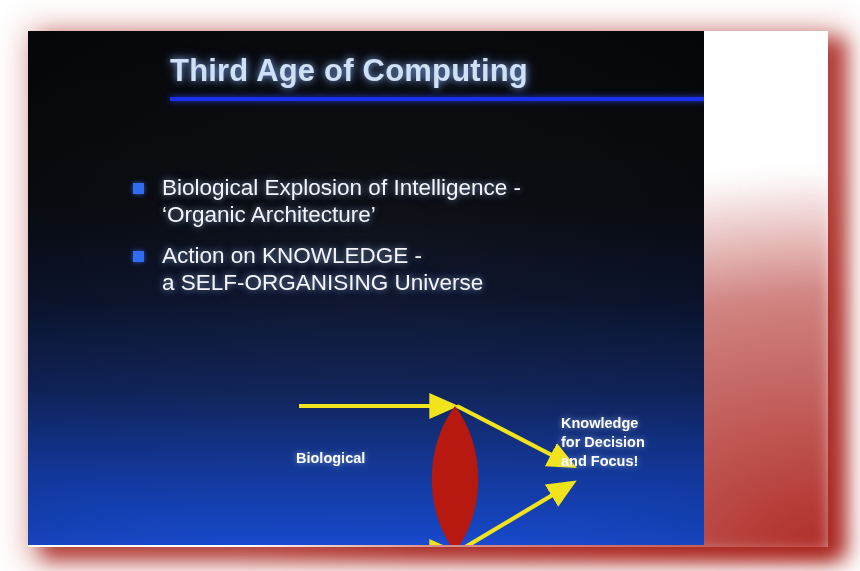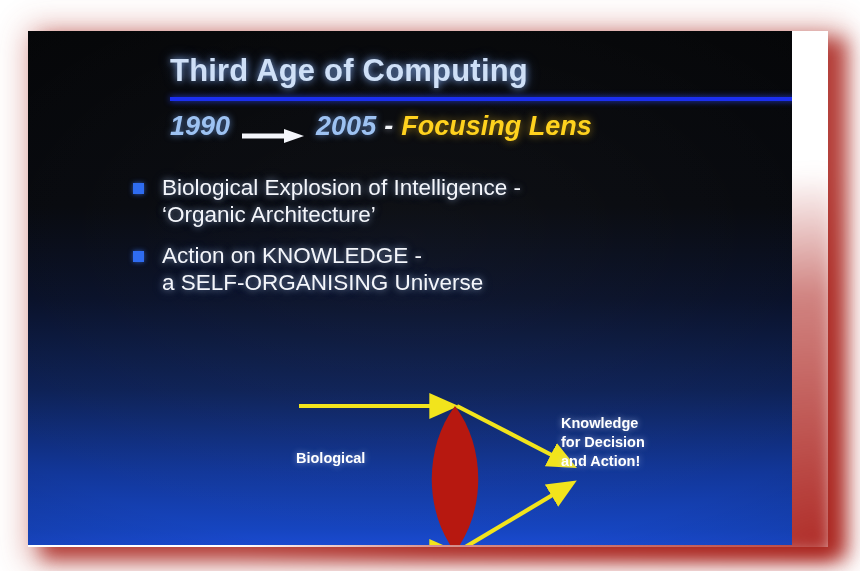--- a/index.html
+++ b/index.html
@@ -42,21 +42,21 @@
     box-shadow:
       16px 10px 18px 2px rgba(168,32,26,0.80),
       8px 6px 30px 8px rgba(180,60,50,0.45);
   }
 
   
   #slide {
     position: absolute;
     left: 28px;
     top: 31px;
-    width: 764px;
+    width: 676px;
     height: 514px;
     background: linear-gradient(to bottom,
         #050608 0%,
         #06080d 34%,
         #081028 52%,
         #0d2156 70%,
         #12379a 86%,
         #1645c0 97%,
         #1a4ad0 100%);
     overflow: hidden;
@@ -185,32 +185,20 @@
   <div id="frame-glow"></div>
   <div id="frame-glow-2"></div>
 
   <div id="slide">
 
     <div id="slide-vignette"></div>
 
     <div id="title">Third Age of Computing</div>
     <div id="title-rule"></div>
 
-    <div id="subtitle">
-      <span class="sub-year">1990</span>
-      <span id="sub-arrow" class="sub-arrow-wrap">
-        <svg width="62" height="16" viewBox="0 0 62 16" aria-hidden="true">
-          <line x1="0" y1="8" x2="46" y2="8" stroke="#f4f6fb" stroke-width="5"></line>
-          <polygon points="42,1 62,8 42,15" fill="#f4f6fb"></polygon>
-        </svg>
-      </span>
-      <span class="sub-year">2005</span>
-      <span class="sub-dash" style="margin:0 8px;">-</span>
-      <span class="sub-focus">Focusing Lens</span>
-    </div>
 
     <div id="bullets">
 
       <div class="bullet-row">
         <span class="bullet-marker"></span>
         <span class="bullet-text">Biological Explosion of Intelligence -
 ‘Organic Architecture’</span>
       </div>
 
 
@@ -243,17 +231,17 @@
           <line x1="429" y1="57" x2="543" y2="116" stroke="#f2e41c" stroke-width="4.2" marker-end="url(#yarrow)"></line>
         </g>
         <g>
           <line x1="429" y1="203" x2="543" y2="135" stroke="#f2e41c" stroke-width="4.2" marker-end="url(#yarrow)"></line>
         </g>
       </svg>
 
       <div class="diagram-label" id="label-information">Biological</div>
       <div class="diagram-label" id="label-knowledge">Knowledge
 for Decision
-and Action!</div>
+and Focus!</div>
     </div>
 
   </div>
 </div>
 
 </body></html>

